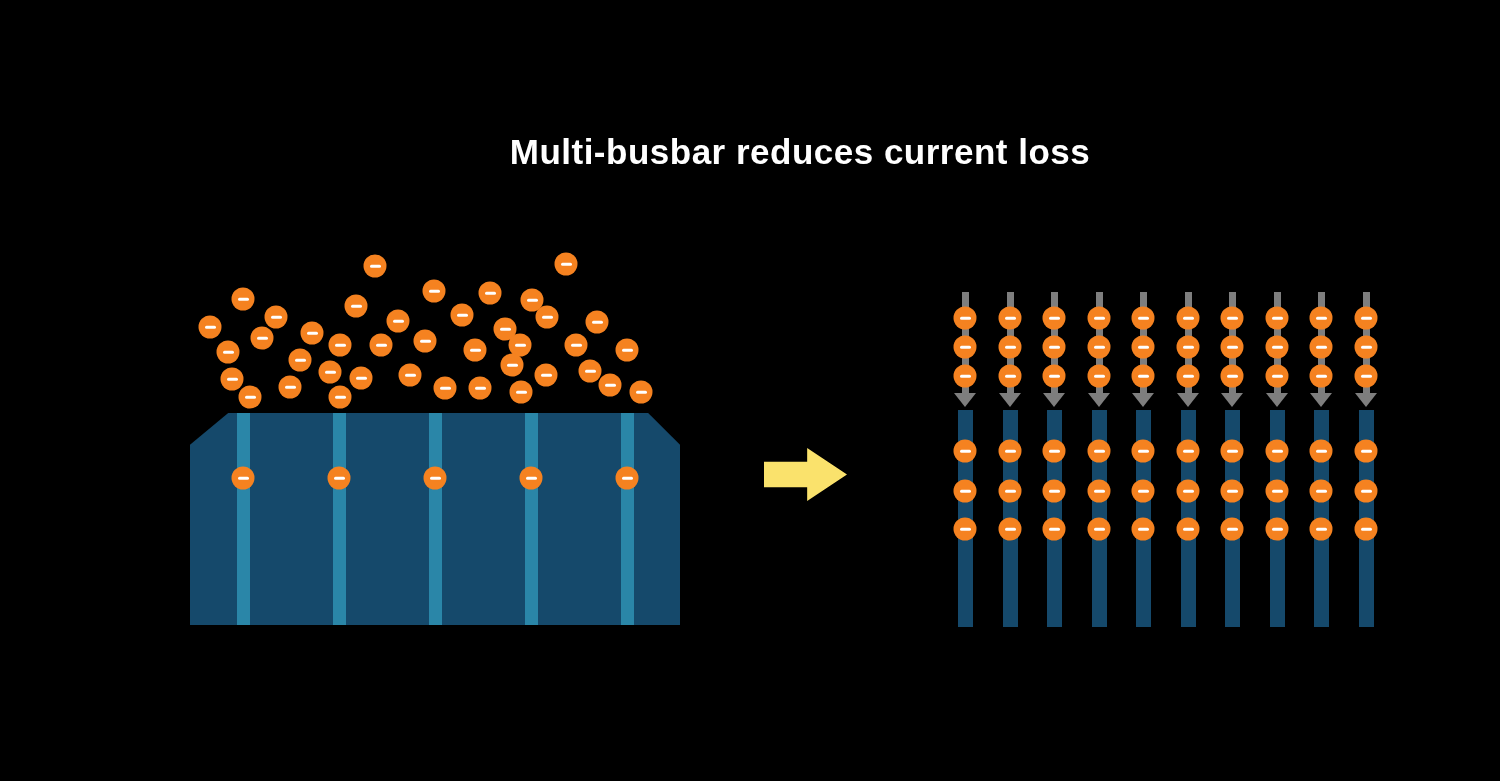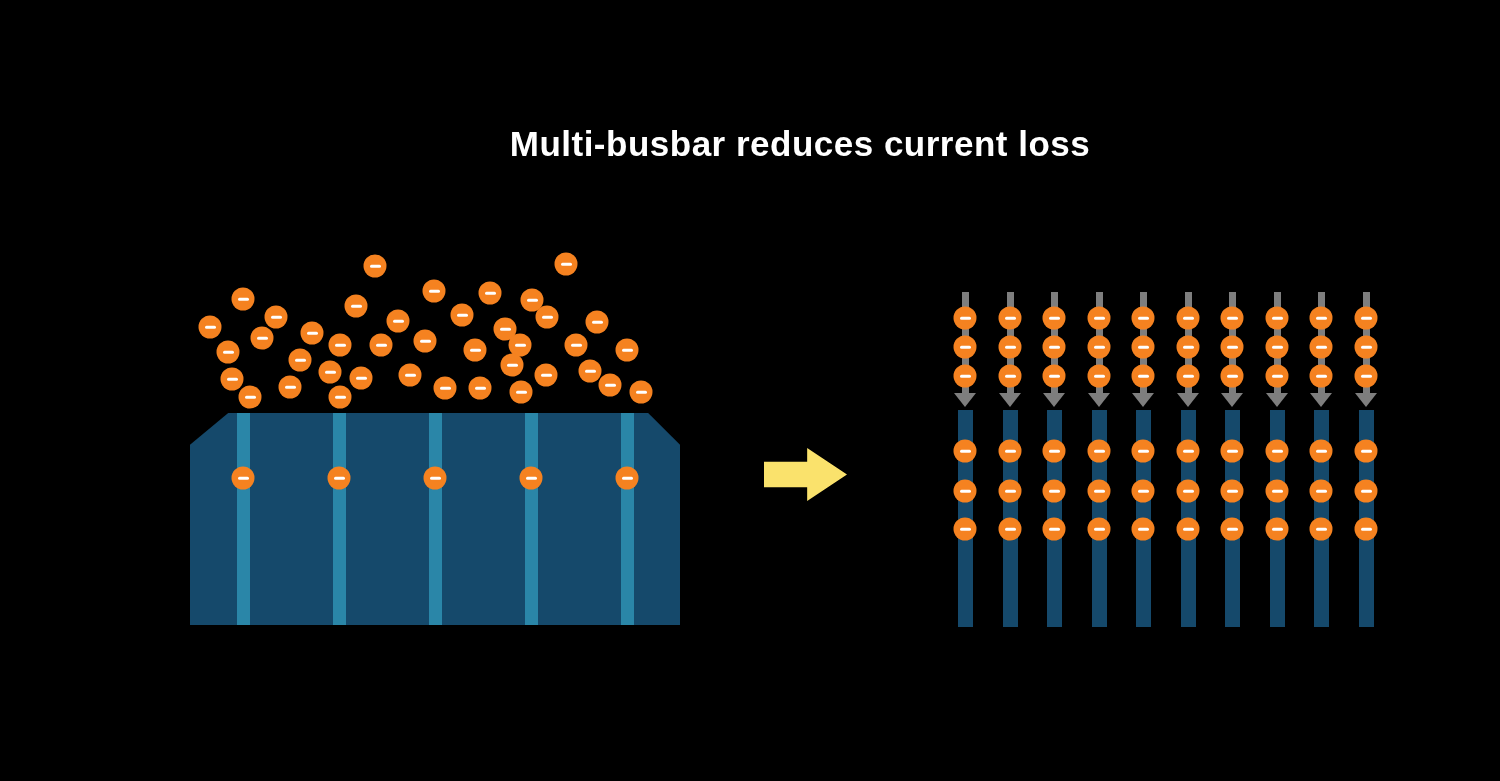--- a/index.html
+++ b/index.html
@@ -11,21 +11,21 @@
     position: relative;
     width: 1500px;
     height: 781px;
     overflow: hidden;
     background: var(--bg, #000000);
     font-family: "Liberation Sans", sans-serif;
   }
   .title {
     position: absolute;
     left: 800px;
-    top: 124px;
+    top: 132px;
     transform: translateX(-50%);
     color: #FFFFFF;
     font-size: 35px;
     font-weight: 700;
     letter-spacing: 0.5px;
     white-space: nowrap;
   }
   .cell-body {
     position: absolute;
     background: var(--cell, #15496B);

